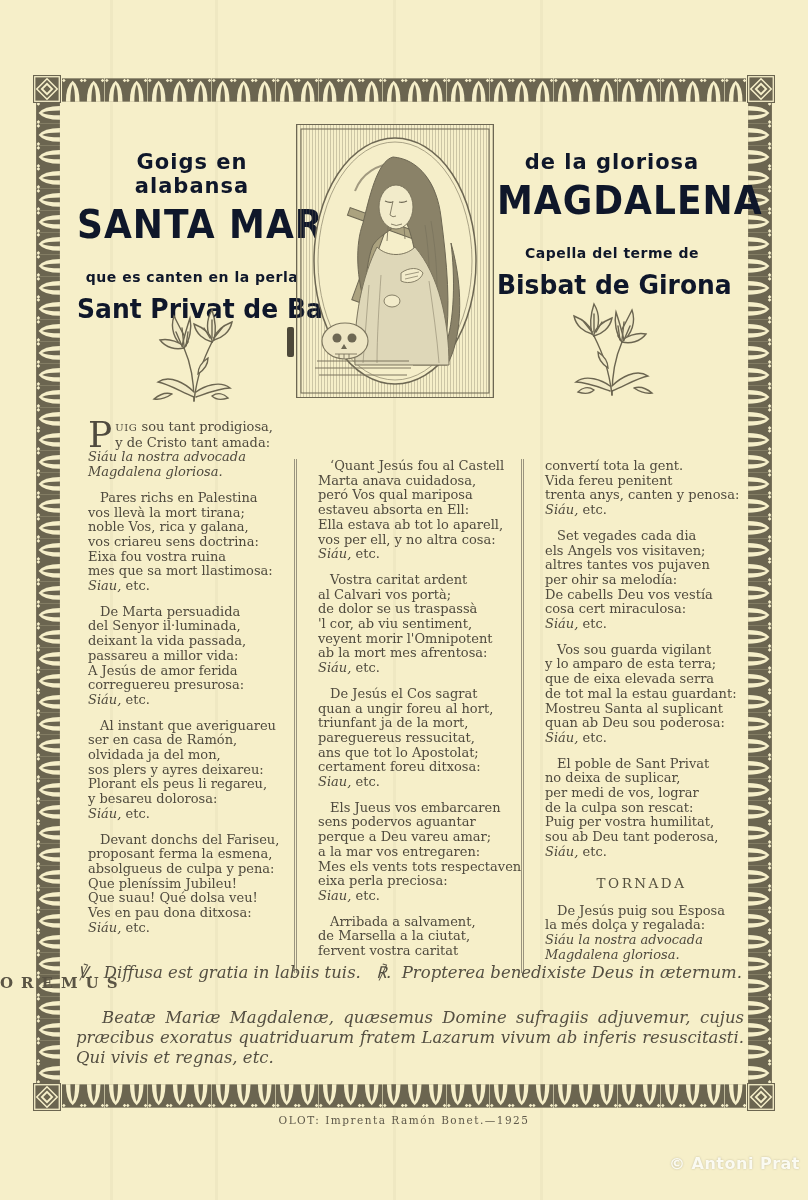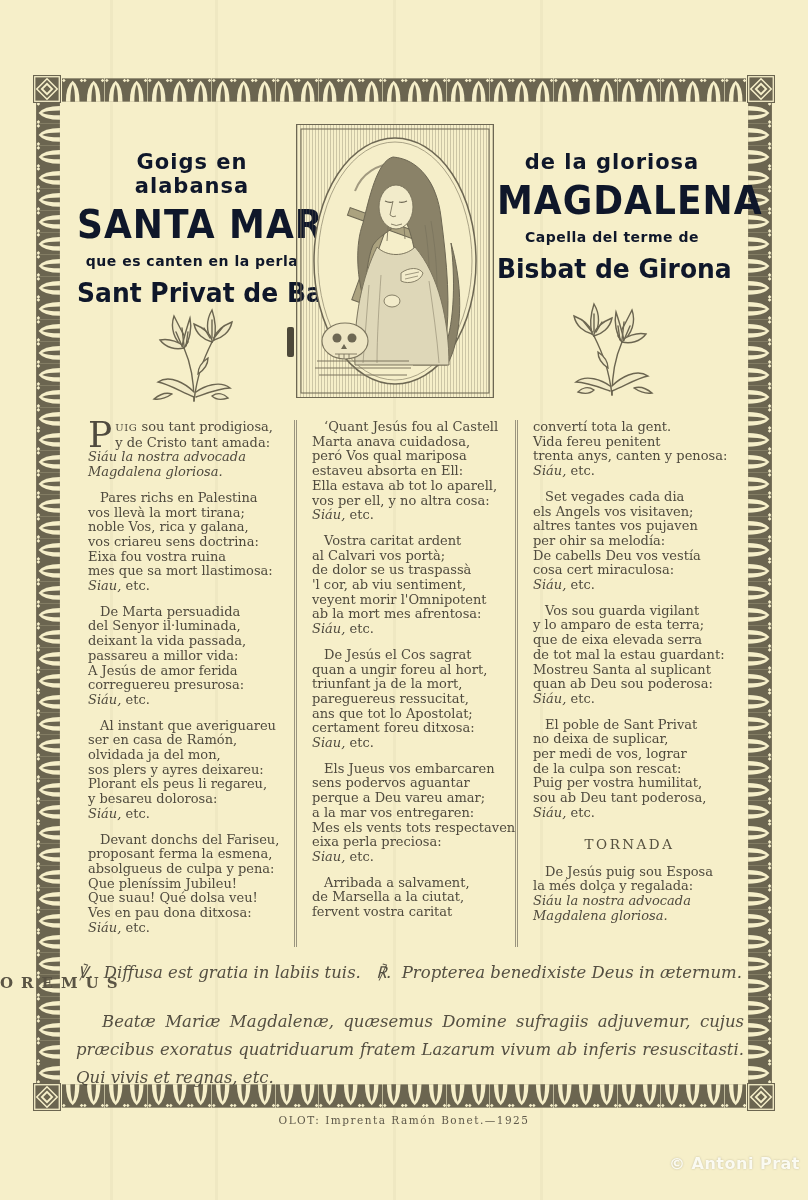--- a/index.html
+++ b/index.html
@@ -18,52 +18,52 @@
   
   .band{position:absolute;display:flex;overflow:hidden;line-height:0;}
   .band.horiz{left:62px;width:684px;height:24px;}
   .band.vert{width:982px;height:24px;transform-origin:12px 12px;transform:rotate(90deg);}
   .corner{position:absolute;width:28px;height:28px;line-height:0;}
 
   
   .hdr{position:absolute;text-align:center;color:#0f172a;font-family:"DejaVu Sans", sans-serif;}
   .hdr-small{font-size:21px;font-weight:bold;letter-spacing:1px;}
   .hdr-title{font-size:36px;font-weight:bold;letter-spacing:1px;margin-top:6px;transform:scaleY(1.1);white-space:nowrap;}
-  .hdr-sub{font-size:14px;font-weight:bold;margin-top:8px;letter-spacing:0.5px;}
+  .hdr-sub{font-size:14px;font-weight:bold;margin-top:24px;letter-spacing:0.5px;}
   .hdr-place{font-size:25px;font-weight:bold;margin-top:10px;white-space:nowrap;transform:scaleY(1.05);}
 
   
   .engraving{
     position:absolute;left:296px;top:124px;width:196px;height:272px;
     background:repeating-linear-gradient(90deg, rgba(109,103,83,0.30) 0 0.8px, rgba(0,0,0,0) 0.8px 3px);
     border:1px solid #6d6753;
   }
   .engraving svg{position:absolute;left:0;top:0;}
 
   .flower{position:absolute;line-height:0;}
 
   
   .cols{position:absolute;left:88px;top:420px;width:624px;display:flex;}
   .col{width:196px;flex:0 0 auto;}
-  .col + .col{border-left:3px double #9a947e;padding-left:15px;margin-left:10px;width:193px;}
+  .col + .col{border-left:3px double #9a947e;padding-left:21px;margin-left:10px;width:193px;margin-top:39px;}
   .stanza{margin-bottom:11px;}
   .line{font-size:13px;line-height:14.7px;white-space:nowrap;}
   .line.indent{text-indent:12px;}
   .em{font-style:italic;}
   .dc{float:left;font-size:36px;line-height:27px;padding:1px 3px 0 0;color:#4f4a3e;}
   .sc{font-size:10px;letter-spacing:0.6px;}
   .tornada{text-align:center;font-size:13.5px;letter-spacing:2.5px;margin:15px 0 13px;color:#55503f;}
 
   
   .versicles{position:absolute;left:78px;width:664px;top:944px;display:flex;justify-content:space-between;
     font-style:italic;font-size:16.5px;color:#544f42;margin-top:16px;}
   .oremus{position:absolute;top:974px;left:0;width:100%;text-align:left;
     font-size:15px;font-weight:bold;letter-spacing:8px;color:#5a5444;}
   .prayer{position:absolute;left:76px;top:1008px;width:668px;font-style:italic;font-size:16.5px;
-    line-height:28px;text-align:justify;text-indent:26px;color:#544f42;}
+    line-height:20px;text-align:justify;text-indent:26px;color:#544f42;}
   .imprint{position:absolute;top:1114px;left:0;width:100%;text-align:center;
     font-size:10.5px;letter-spacing:1.5px;color:#5f594a;}
   .watermark{position:absolute;right:8px;top:1154px;font-family:"DejaVu Sans", sans-serif;
     font-size:16px;font-weight:bold;letter-spacing:0.5px;
     color:rgba(253,253,246,0.95);text-shadow:0 0 2px rgba(125,118,95,0.45);}
 </style>
 </head>
 <body>
 
 <div class="sheet">

